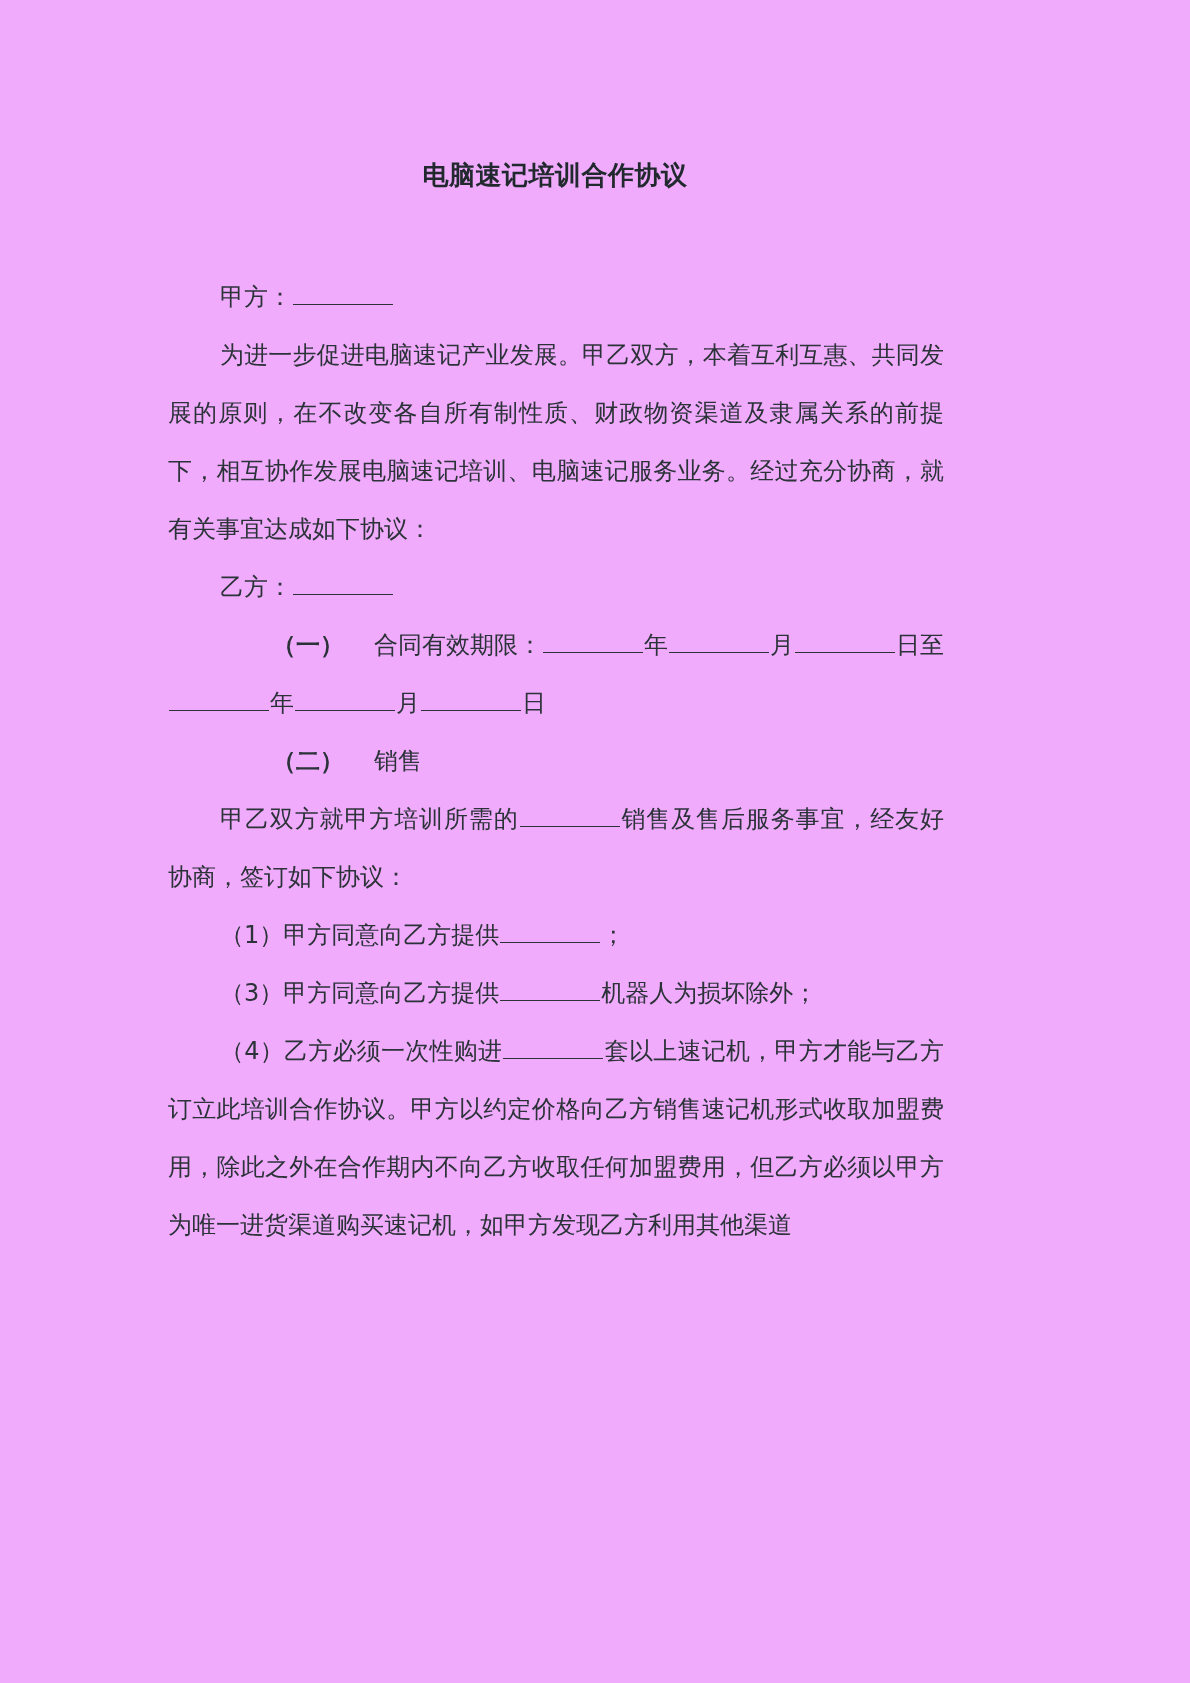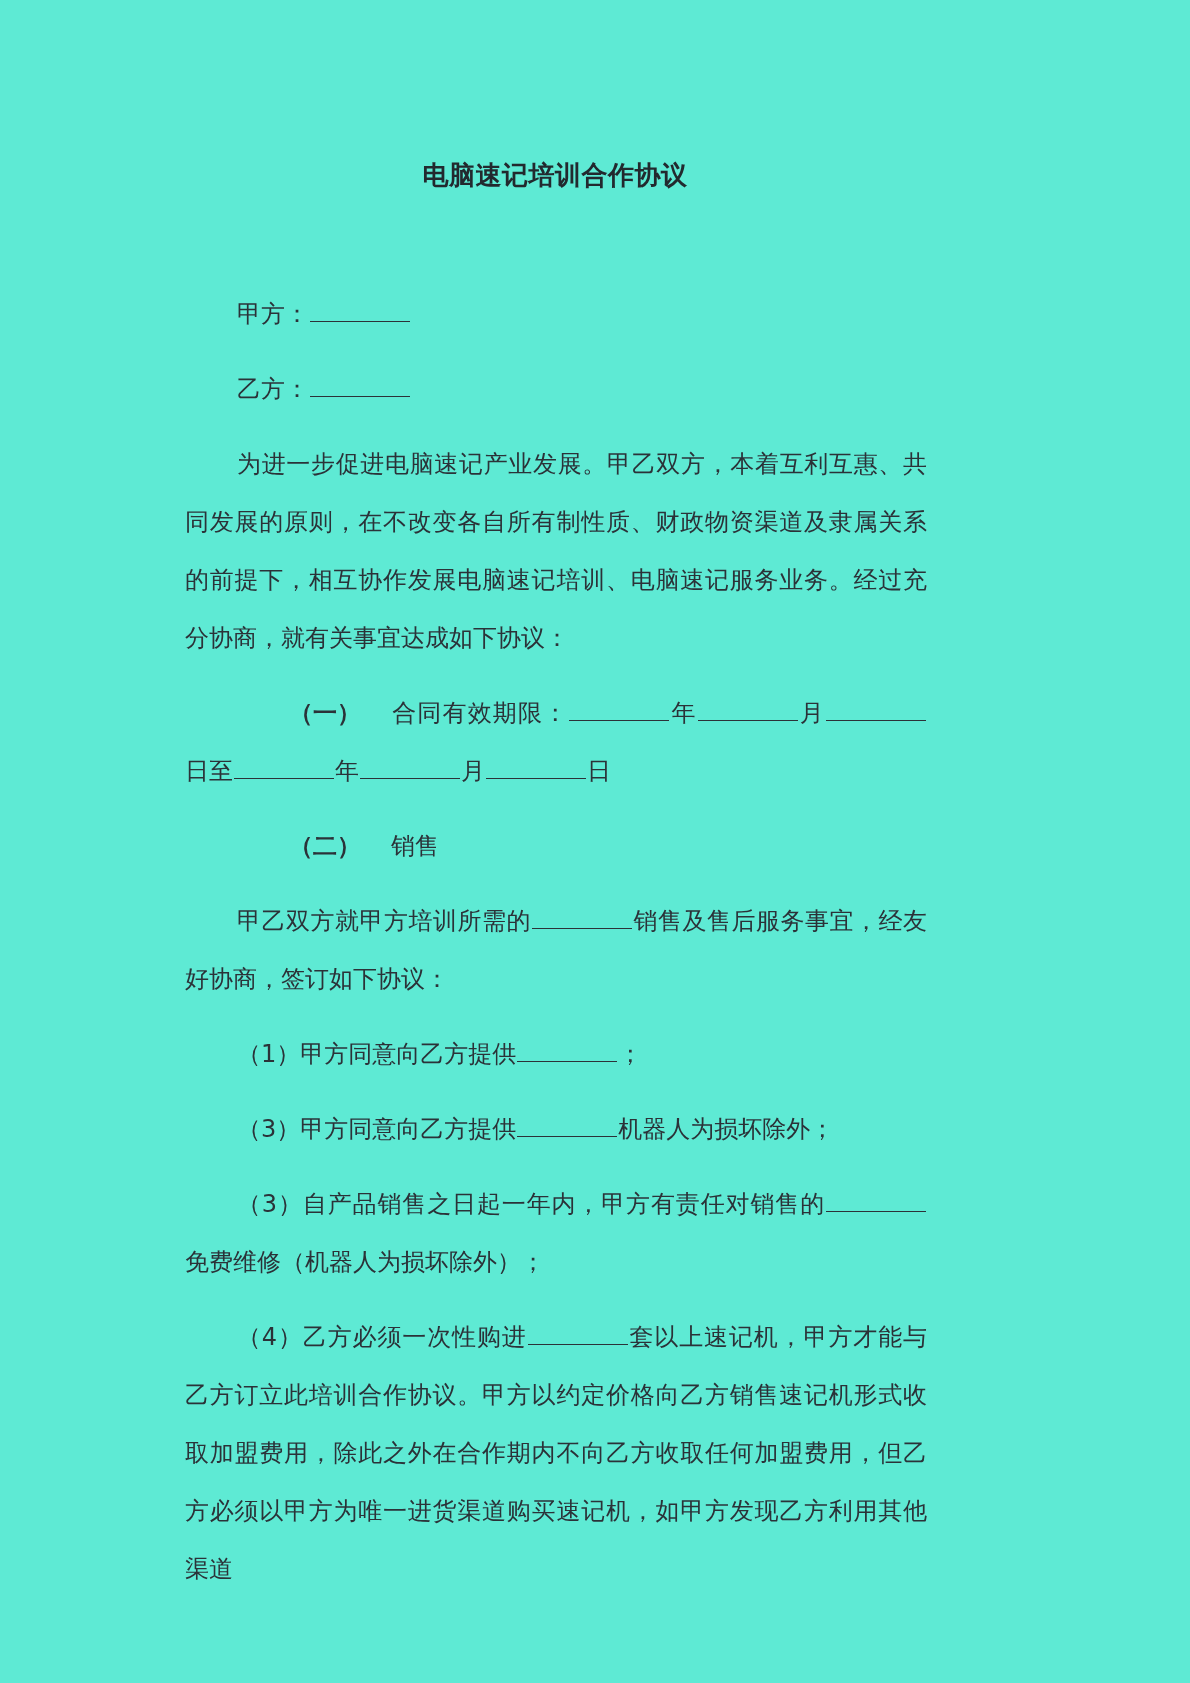--- a/index.html
+++ b/index.html
@@ -13,21 +13,21 @@
     position: relative;
     overflow: hidden;
     font-family: "DejaVu Sans", "Liberation Sans", sans-serif;
     color: #2b3238;
   }
   .page {
     position: absolute;
     left: 0; top: 0;
     width: 1190px;
     height: 1683px;
-    background: #5eead4;
+    background: #f0abfc;
   }
   .title {
     position: absolute;
     top: 158px;
     left: 0;
     width: 1110px;
     text-align: center;
     font-size: 26px;
     font-weight: bold;
     letter-spacing: 0.5px;
@@ -35,21 +35,21 @@
   }
   .body {
     position: absolute;
     left: 168px;
     top: 268px;
     width: 776px;
     font-size: 24px;
     line-height: 58px;
   }
   .para {
-    margin: 17px;
+    margin: 0;
     text-indent: 52px;
     text-align: justify;
     text-align-last: left;
     word-break: break-all;
   }
   .blank {
     display: inline-block;
     border-bottom: 1.5px solid #2b3238;
     height: 20px;
     vertical-align: baseline;
@@ -66,33 +66,32 @@
 <body>
 
 <div class="page">
 
   <div class="title">电脑速记培训合作协议</div>
 
   <div class="body">
 
     <p class="para"><span>甲方：</span><span class="blank w100"></span></p>
 
+    <p class="para">为进一步促进电脑速记产业发展。甲乙双方，本着互利互惠、共同发展的原则，在不改变各自所有制性质、财政物资渠道及隶属关系的前提下，相互协作发展电脑速记培训、电脑速记服务业务。经过充分协商，就有关事宜达成如下协议：</p>
+
     <p class="para"><span>乙方：</span><span class="blank w100"></span></p>
-
-    <p class="para">为进一步促进电脑速记产业发展。甲乙双方，本着互利互惠、共同发展的原则，在不改变各自所有制性质、财政物资渠道及隶属关系的前提下，相互协作发展电脑速记培训、电脑速记服务业务。经过充分协商，就有关事宜达成如下协议：</p>
 
     <p class="para"><span class="sec-num">（一）</span><span>合同有效期限：</span><span class="blank w100"></span><span>年</span><span class="blank w100"></span><span>月</span><span class="blank w100"></span><span>日至</span><span class="blank w100"></span><span>年</span><span class="blank w100"></span><span>月</span><span class="blank w100"></span><span>日</span></p>
 
     <p class="para"><span class="sec-num">（二）</span><span>销售</span></p>
 
     <p class="para"><span>甲乙双方就甲方培训所需的</span><span class="blank w100"></span><span>销售及售后服务事宜，经友好协商，签订如下协议：</span></p>
 
 
     <p class="para"><span>（1）甲方同意向乙方提供</span><span class="blank w100"></span><span>；</span></p>
 
     <p class="para"><span>（3）甲方同意向乙方提供</span><span class="blank w100"></span><span>机器人为损坏除外；</span></p>
 
-    <p class="para"><span>（3）自产品销售之日起一年内，甲方有责任对销售的</span><span class="blank w100"></span><span>免费维修（机器人为损坏除外）；</span></p>
 
     <p class="para"><span>（4）乙方必须一次性购进</span><span class="blank w100"></span><span>套以上速记机，甲方才能与乙方订立此培训合作协议。甲方以约定价格向乙方销售速记机形式收取加盟费用，除此之外在合作期内不向乙方收取任何加盟费用，但乙方必须以甲方为唯一进货渠道购买速记机，如甲方发现乙方利用其他渠道</span></p>
 
   </div>
 </div>
 
 </body></html>

